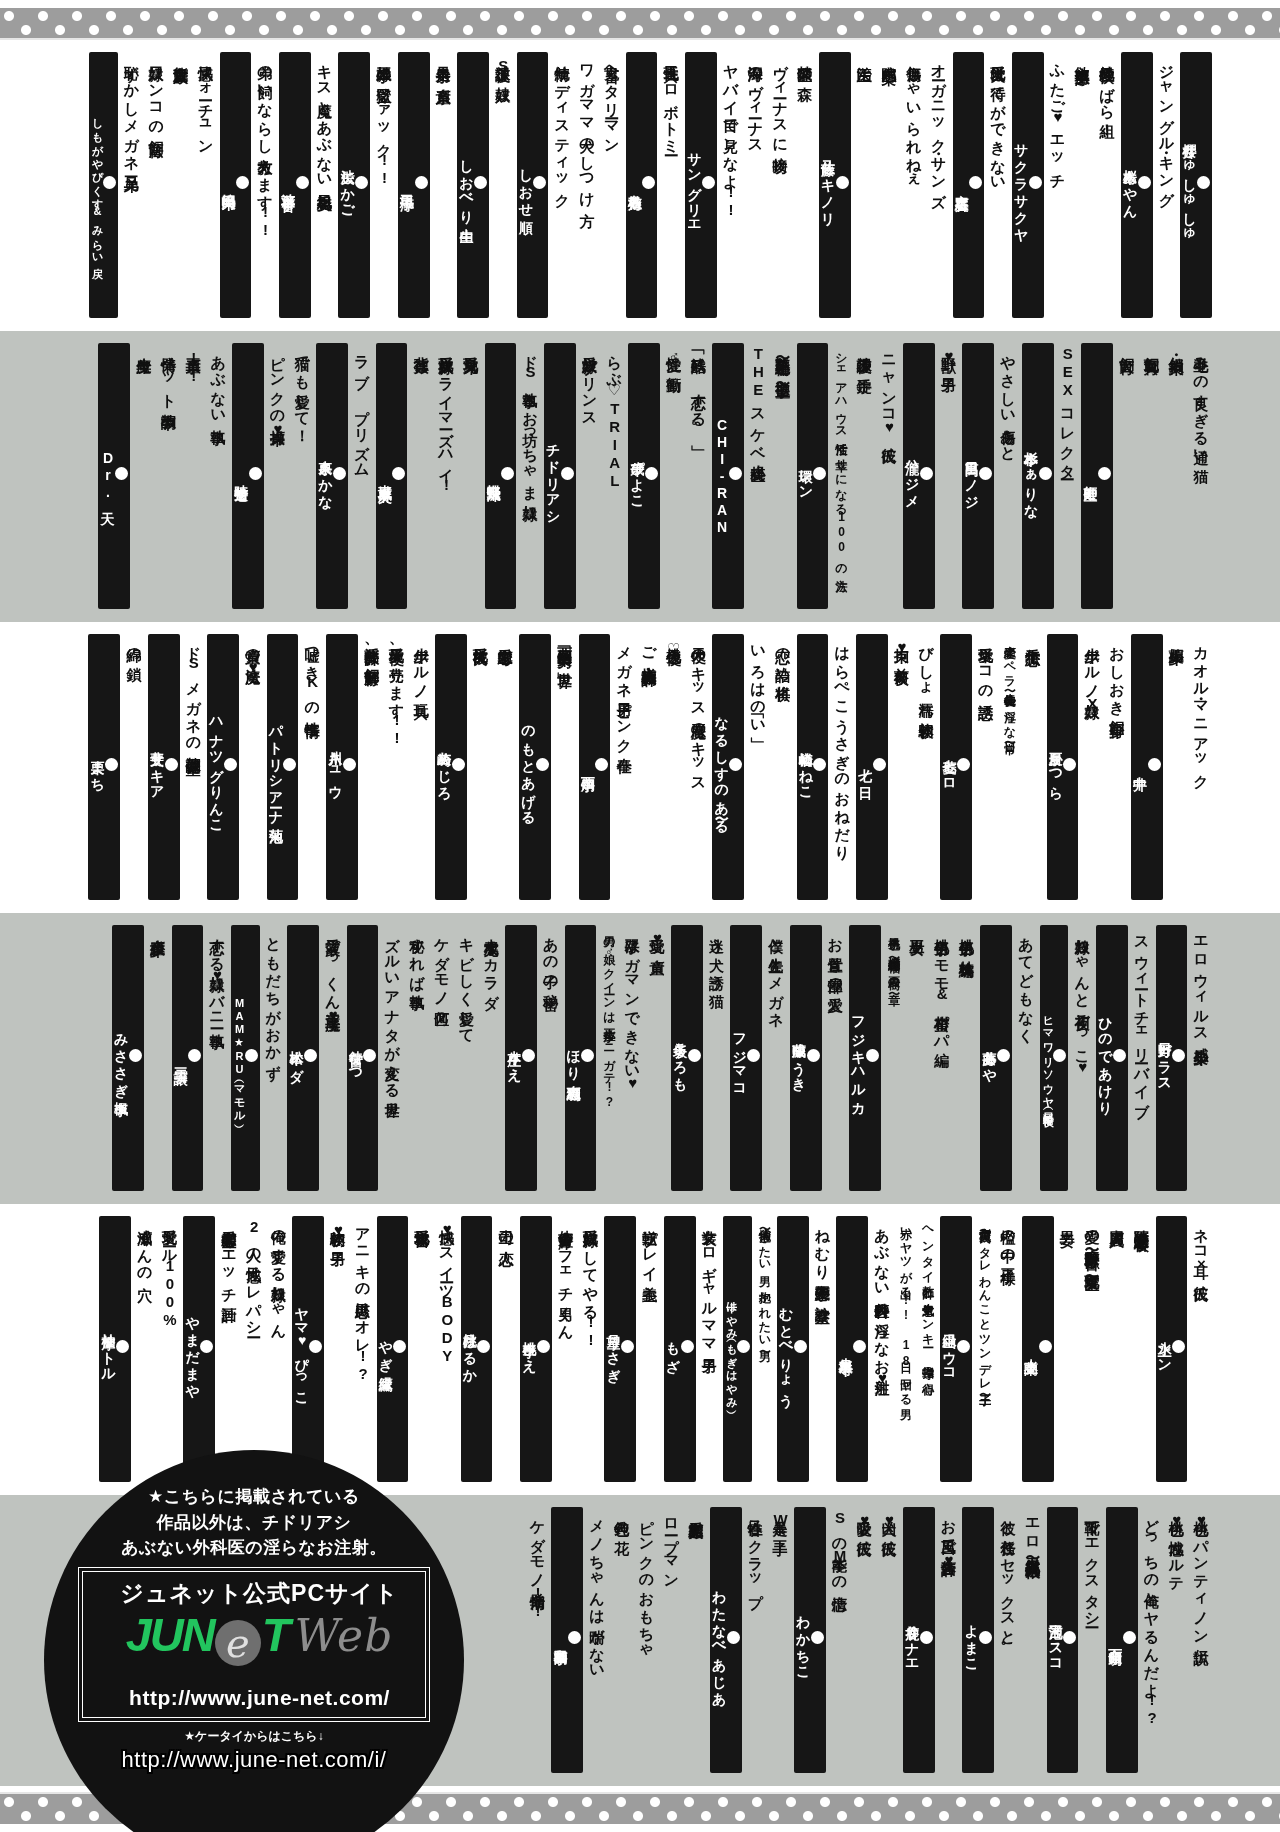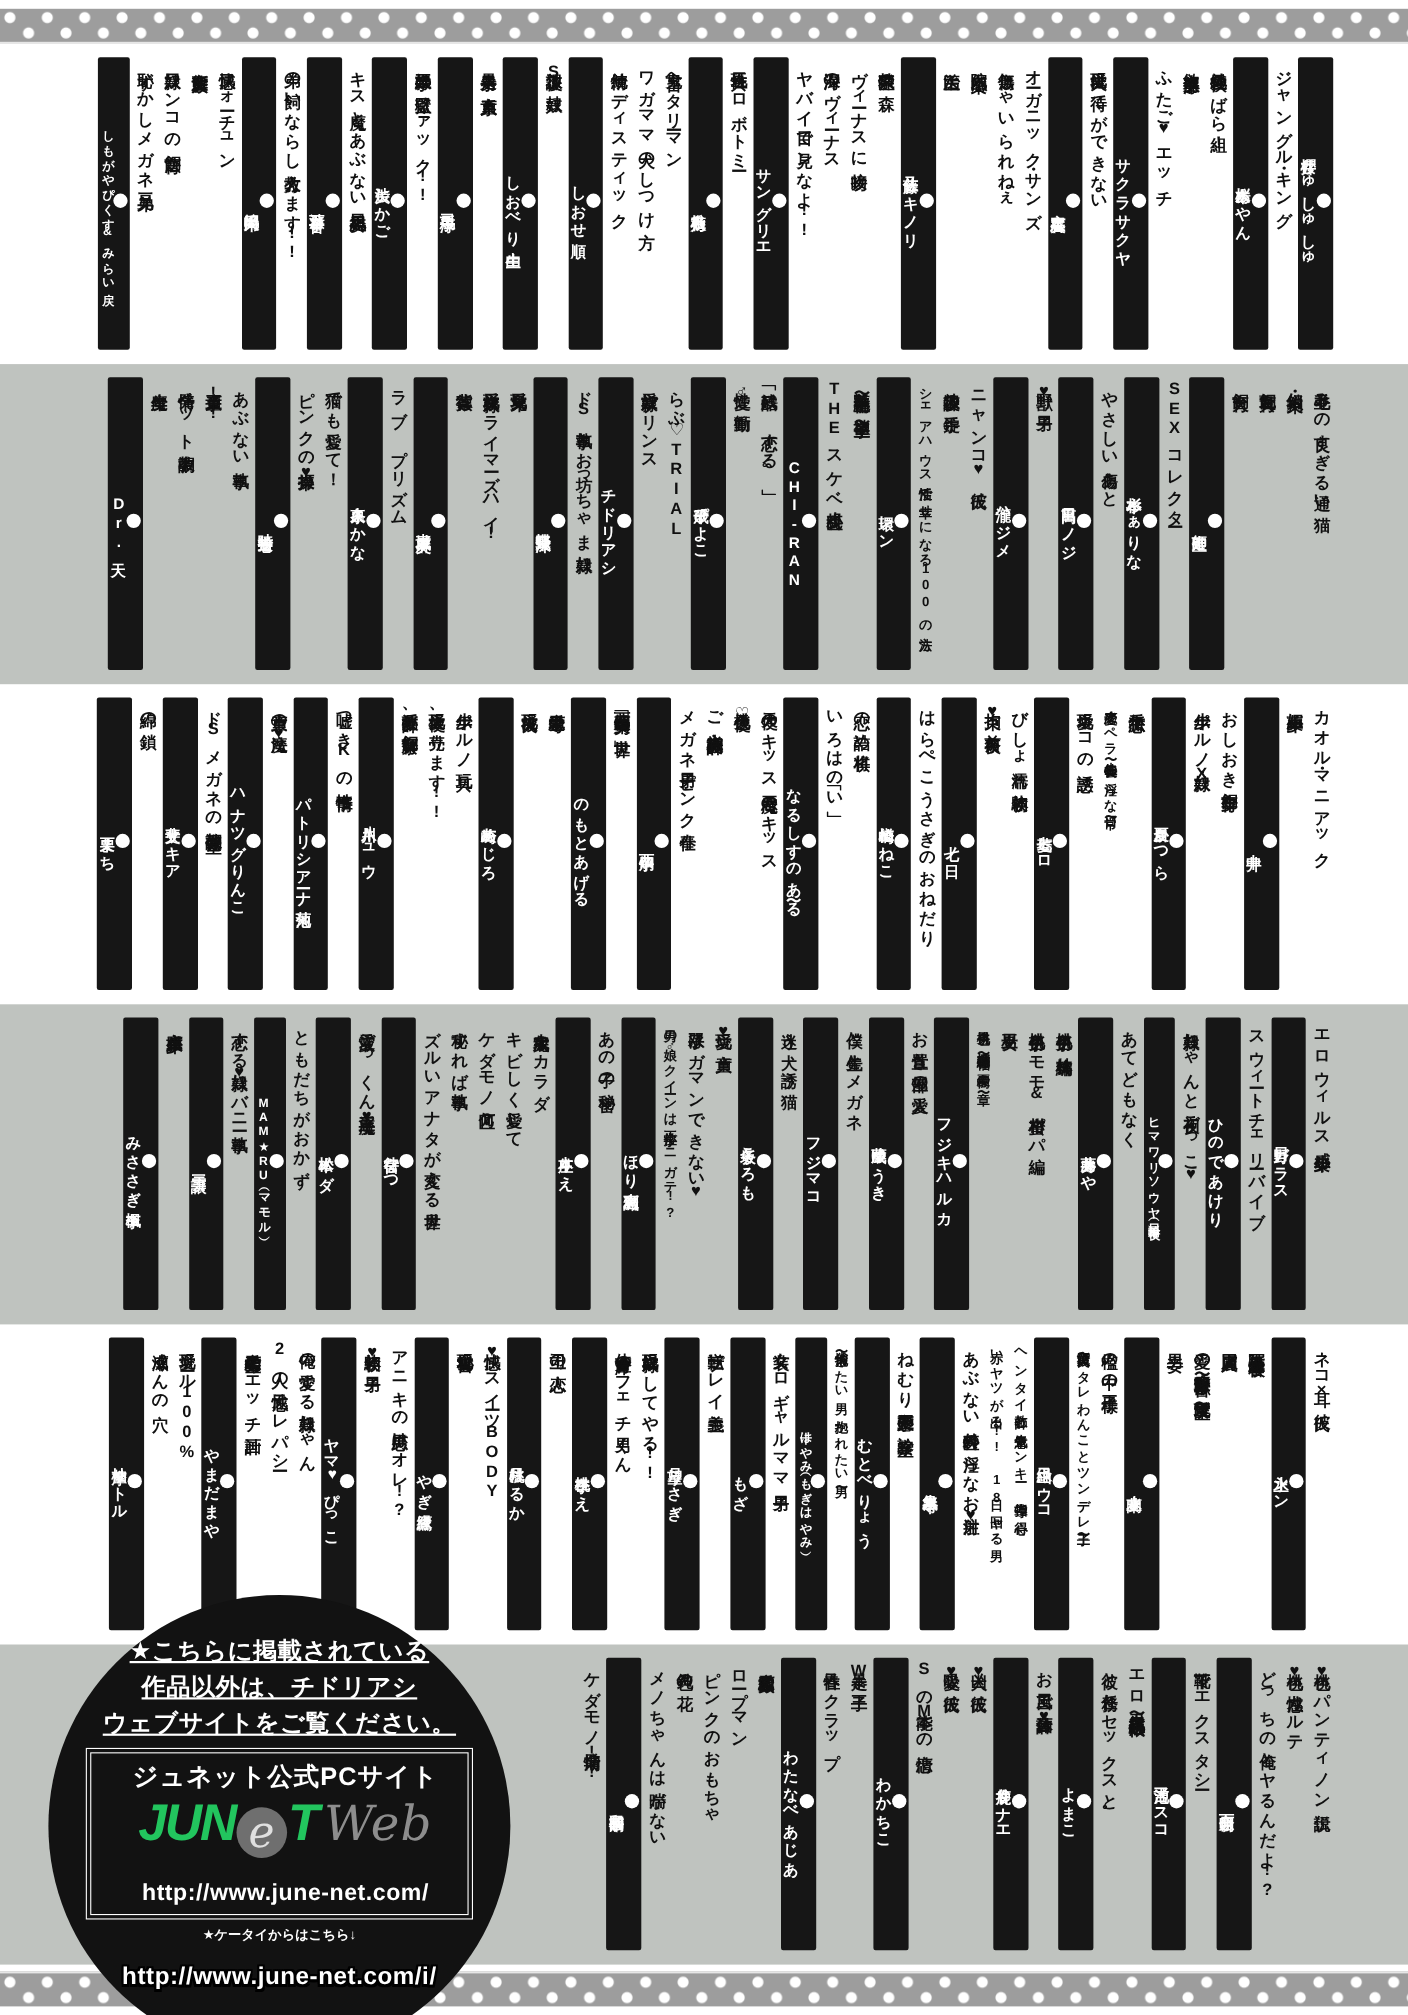--- a/index.html
+++ b/index.html
@@ -38,21 +38,21 @@
   }
   .col.author .bullet{flex:none;width:13px;height:13px;border-radius:50%;background:#ffffff;margin-bottom:6px;}
   .col.author .vtext{writing-mode:vertical-rl;text-orientation:upright;font-size:14px;line-height:1.05;letter-spacing:1px;}
   .col.author .vtext.small{font-size:11px;}
   
   .circle{
     position:absolute;left:44px;top:1450px;width:420px;height:420px;border-radius:50%;
     background:#121212;color:#ffffff;text-align:center;box-sizing:border-box;
     padding-top:34px;z-index:5;
   }
-  .notice{font-size:22px;line-height:1.5;font-weight:700;letter-spacing:0.5px;text-decoration:underline;}
+  .notice{font-size:17px;line-height:1.5;font-weight:700;letter-spacing:0.5px;}
   .frame{
     margin:10px 38px 0 38px;border:1px solid #ffffff;outline:1px solid #ffffff;outline-offset:3px;
     padding:6px 6px 7px 17px;
   }
   .pc-label{font-size:23px;font-weight:900;letter-spacing:1px;}
   .logo{margin-top:2px;line-height:1;white-space:nowrap;}
   .logo .jun,.logo .t{
     font-weight:900;font-style:italic;color:#22c55e;font-size:47px;letter-spacing:-2px;
   }
   .logo .e{
@@ -60,21 +60,21 @@
     width:46px;height:46px;border-radius:50%;background:#6f6f6f;color:#e0e0e0;
     font-family:"DejaVu Serif","Liberation Serif",serif;font-style:italic;font-size:40px;margin:0 1px;
   }
   .logo .web{
     font-family:"DejaVu Serif","Liberation Serif",serif;font-style:italic;
     color:#8d8d8d;font-size:44px;margin-left:6px;letter-spacing:1px;
   }
   .pc-url{font-size:21px;font-weight:800;margin-top:20px;letter-spacing:0.5px;}
   .mob-label{font-size:12px;font-weight:700;margin-top:10px;}
   .mob-url{
-    font-size:22px;font-weight:700;margin-top:16px;color:#ffffff;letter-spacing:0.5px;
+    font-size:22px;font-weight:400;margin-top:2px;color:#ffffff;letter-spacing:0.5px;
     text-shadow:-2px -2px 0 #000,2px -2px 0 #000,-2px 2px 0 #000,2px 2px 0 #000,0 2px 0 #000,0 -2px 0 #000,2px 0 0 #000,-2px 0 0 #000;
   }
 </style>
 </head>
 <body>
 
 <div class="dotted top"></div>
 
 <div id="rows">
     <div class="row">
@@ -544,21 +544,21 @@
       </div>
       <div class="col title">ケダモノ発情期!!</div>
     </div>
   </div>
 
 <div class="dotted bottom"></div>
 
 <div class="circle">
   <div class="notice">★こちらに掲載されている</div>
   <div class="notice">作品以外は、チドリアシ</div>
-  <div class="notice">ウェブサイトをご覧ください。</div>
+  <div class="notice">あぶない外科医の淫らなお注射。</div>
   <div class="frame">
     <div class="pc-label">ジュネット公式PCサイト</div>
     <div class="logo">
       <span class="jun">JUN</span><span class="e">e</span><span class="t">T</span><span class="web">Web</span>
     </div>
     <div class="pc-url">http://www.june-net.com/</div>
   </div>
   <div class="mob-label">★ケータイからはこちら↓</div>
   <div class="mob-url">http://www.june-net.com/i/</div>
 </div>

